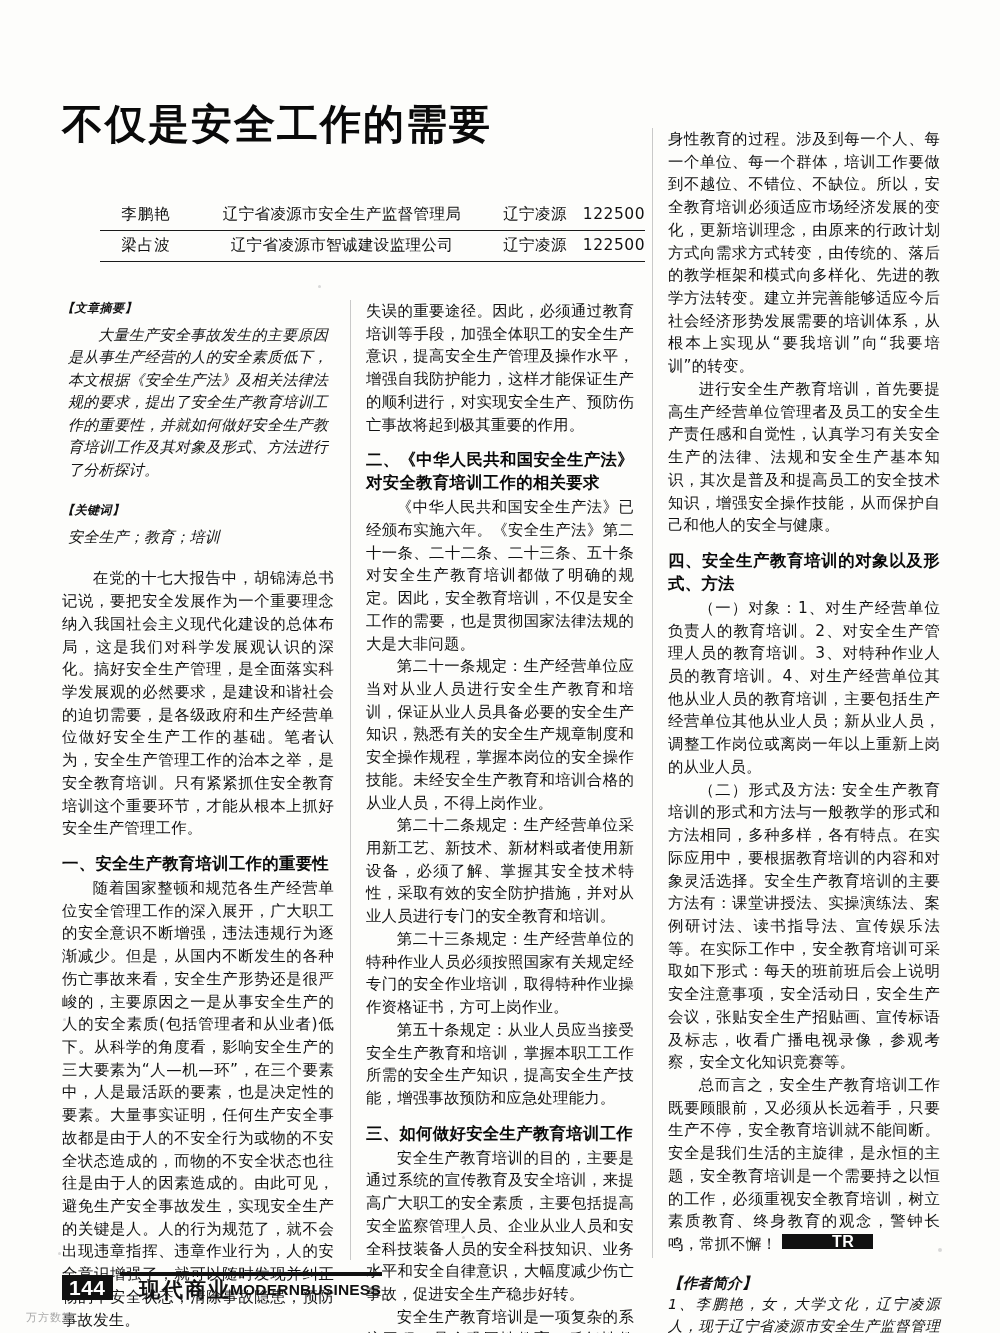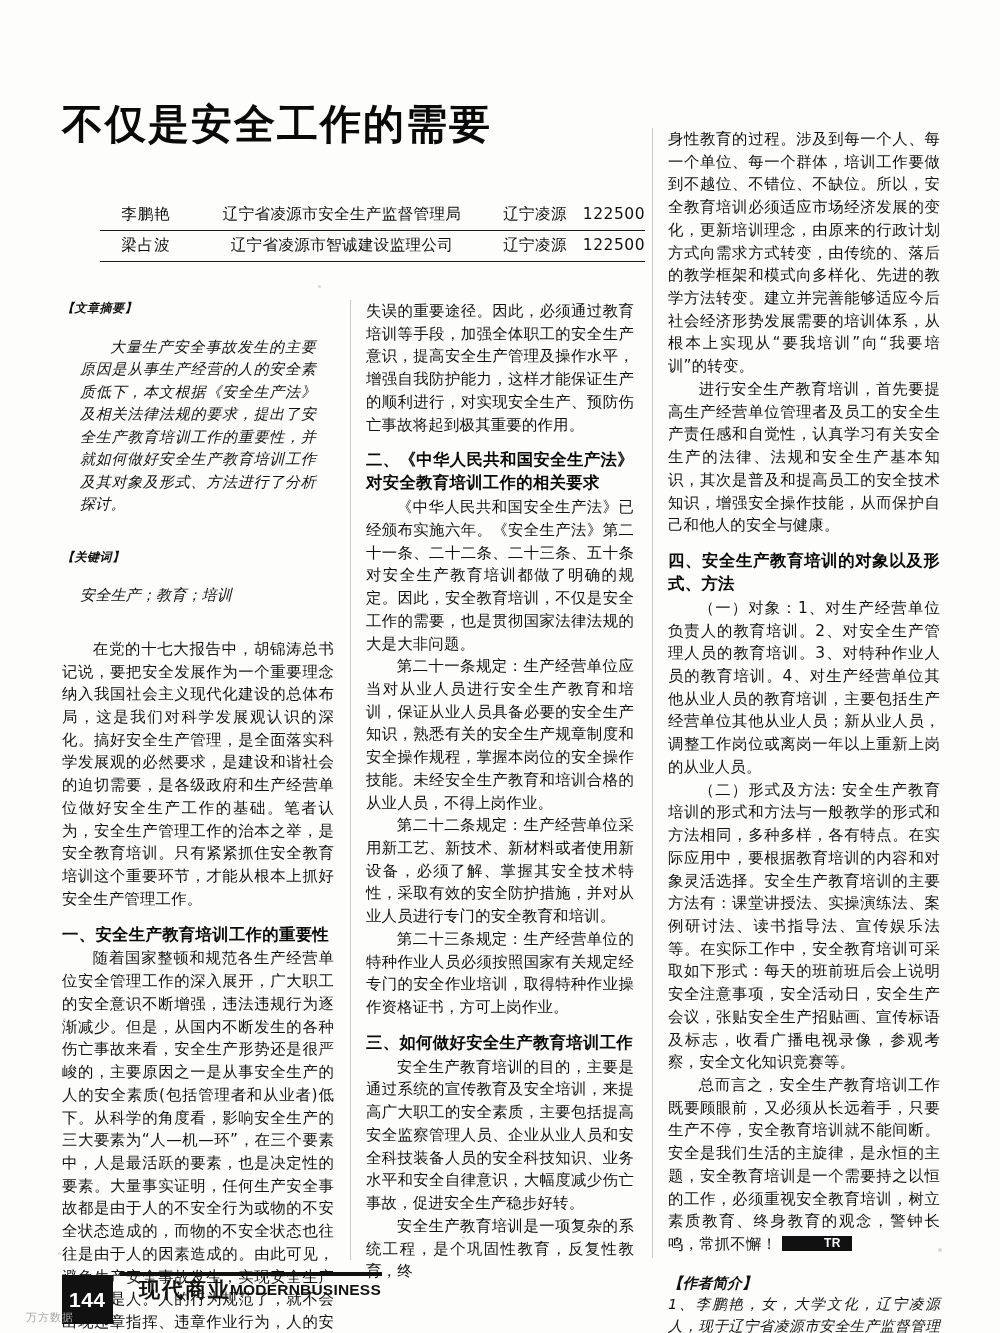--- a/index.html
+++ b/index.html
@@ -104,21 +104,21 @@
     margin: 0 0 1px 0;
     font-style: italic;
   }
   .meta-body {
     font-size: 15px;
     line-height: 1.5;
     text-indent: 2em;
     text-align: justify;
     font-style: italic;
     letter-spacing: 0.2px;
-    margin: 18px;
+    margin: 6px;
   }
   .meta-body.flat { text-indent: 0; }
   .kw-gap { height: 13px; }
   .abs-gap { height: 15px; }
 
   
   .bio {
     margin-top: 16px;
     font-size: 14.6px;
     line-height: 1.48;
@@ -126,24 +126,24 @@
     letter-spacing: 0.2px;
   }
   .bio .bio-head { font-weight: 700; }
   .bio p { margin: 0; text-indent: 0; text-align: justify; }
 
   
   .endmark {
     display: inline-block;
     background: #111;
     color: #fff;
-    font-size: 12px;
+    font-size: 16px;
     font-weight: 700;
     line-height: 13px;
-    padding: 1px 11px;
+    padding: 1px 19px;
     margin-left: 5px;
     vertical-align: 2px;
     letter-spacing: 0.5px;
     font-family: "Liberation Sans", sans-serif;
   }
 
   
   .footer {
     position: absolute;
     left: 62px;
@@ -161,21 +161,21 @@
   }
   .pagenum {
     position: absolute;
     left: 0;
     top: 3px;
     background: #111;
     color: #fff;
     font-size: 21px;
     font-weight: 700;
     line-height: 25px;
-    padding: 12px 7px;
+    padding: 0 7px;
     font-family: "Liberation Sans", sans-serif;
     letter-spacing: 0.5px;
   }
   .journal-cn {
     position: absolute;
     left: 77px;
     top: 4px;
     font-size: 21px;
     font-weight: 700;
     letter-spacing: 2px;
@@ -257,20 +257,21 @@
 
   <div class="col" id="col2">
 
     <p class="body noindent">失误的重要途径。因此，必须通过教育培训等手段，加强全体职工的安全生产意识，提高安全生产管理及操作水平，增强自我防护能力，这样才能保证生产的顺利进行，对实现安全生产、预防伤亡事故将起到极其重要的作用。</p>
 
     <h2 class="sec">二、《中华人民共和国安全生产法》对安全教育培训工作的相关要求</h2>
     <p class="body">《中华人民共和国安全生产法》已经颁布实施六年。《安全生产法》第二十一条、二十二条、二十三条、五十条对安全生产教育培训都做了明确的规定。因此，安全教育培训，不仅是安全工作的需要，也是贯彻国家法律法规的大是大非问题。</p>
     <p class="body">第二十一条规定：生产经营单位应当对从业人员进行安全生产教育和培训，保证从业人员具备必要的安全生产知识，熟悉有关的安全生产规章制度和安全操作规程，掌握本岗位的安全操作技能。未经安全生产教育和培训合格的从业人员，不得上岗作业。</p>
     <p class="body">第二十二条规定：生产经营单位采用新工艺、新技术、新材料或者使用新设备，必须了解、掌握其安全技术特性，采取有效的安全防护措施，并对从业人员进行专门的安全教育和培训。</p>
     <p class="body">第二十三条规定：生产经营单位的特种作业人员必须按照国家有关规定经专门的安全作业培训，取得特种作业操作资格证书，方可上岗作业。</p>
+    <p class="body">第五十条规定：从业人员应当接受安全生产教育和培训，掌握本职工工作所需的安全生产知识，提高安全生产技能，增强事故预防和应急处理能力。</p>
 
     <h2 class="sec">三、如何做好安全生产教育培训工作</h2>
     <p class="body">安全生产教育培训的目的，主要是通过系统的宣传教育及安全培训，来提高广大职工的安全素质，主要包括提高安全监察管理人员、企业从业人员和安全科技装备人员的安全科技知识、业务水平和安全自律意识，大幅度减少伤亡事故，促进安全生产稳步好转。</p>
     <p class="body">安全生产教育培训是一项复杂的系统工程，是个巩固性教育，反复性教育，终</p>
   </div>
 
   <div class="col" id="col3">
 
     <p class="body noindent">身性教育的过程。涉及到每一个人、每一个单位、每一个群体，培训工作要做到不越位、不错位、不缺位。所以，安全教育培训必须适应市场经济发展的变化，更新培训理念，由原来的行政计划方式向需求方式转变，由传统的、落后的教学框架和模式向多样化、先进的教学方法转变。建立并完善能够适应今后社会经济形势发展需要的培训体系，从根本上实现从“要我培训”向“我要培训”的转变。</p>
     <p class="body">进行安全生产教育培训，首先要提高生产经营单位管理者及员工的安全生产责任感和自觉性，认真学习有关安全生产的法律、法规和安全生产基本知识，其次是普及和提高员工的安全技术知识，增强安全操作技能，从而保护自己和他人的安全与健康。</p>

